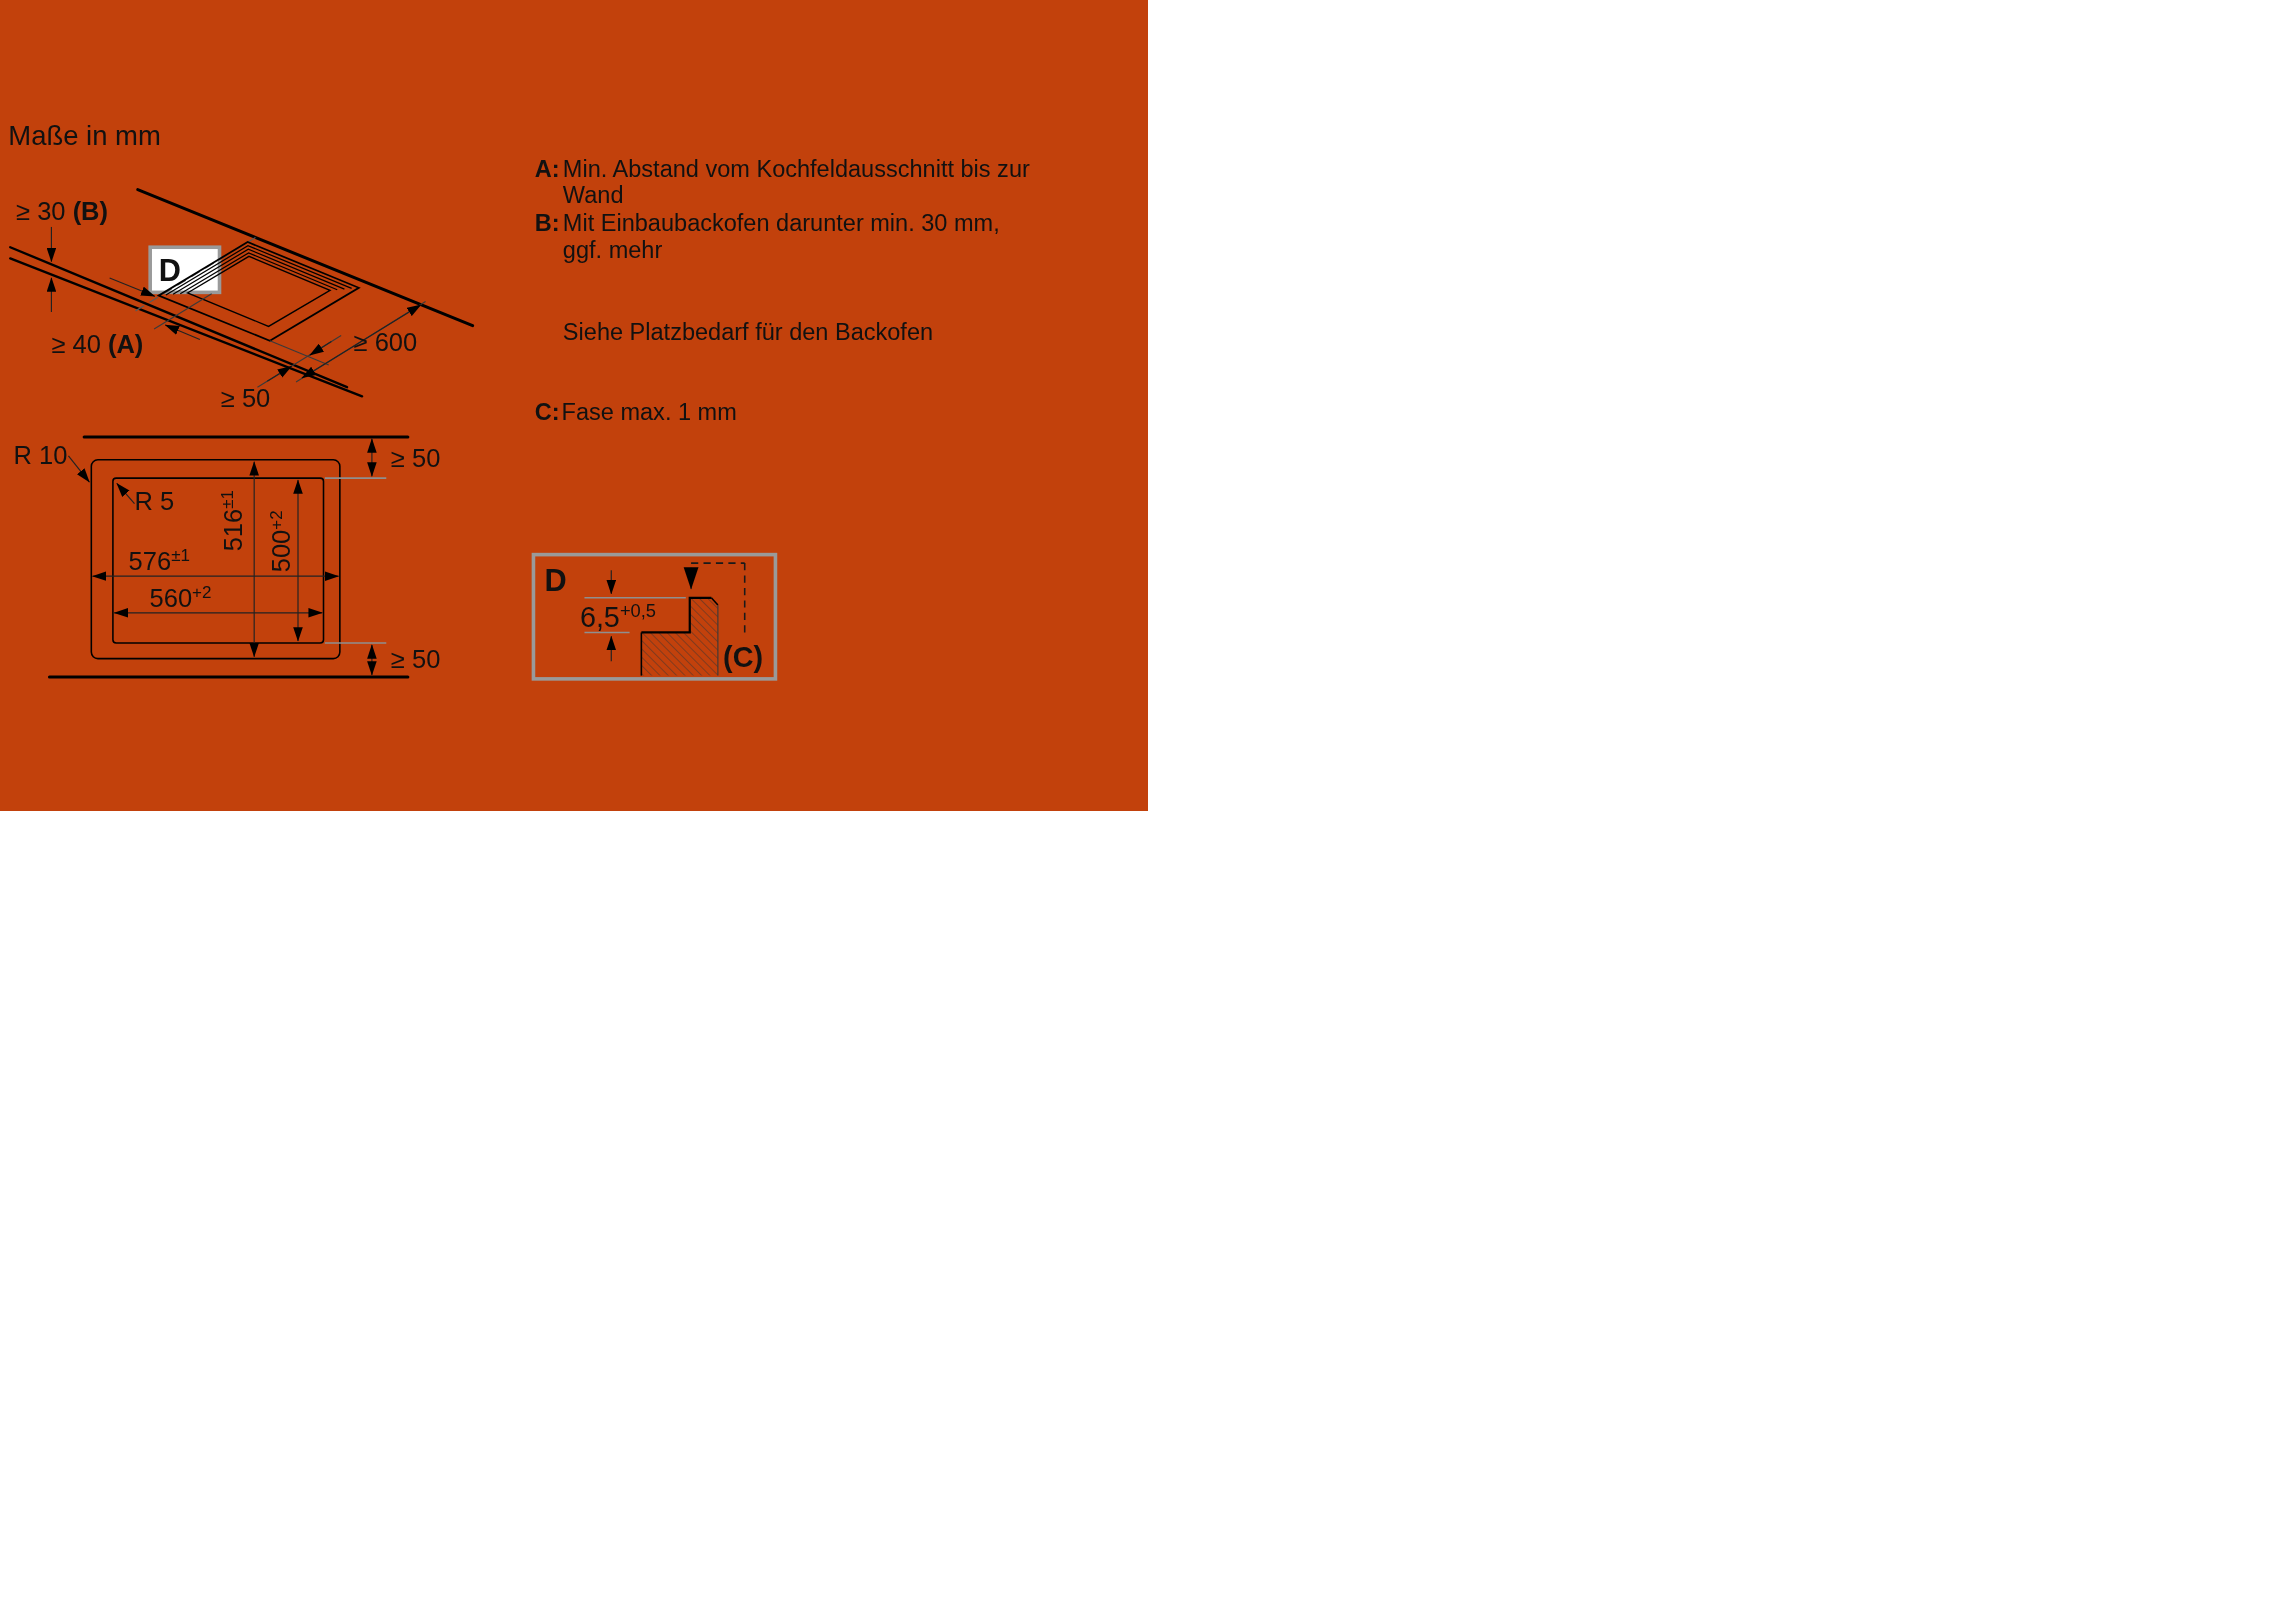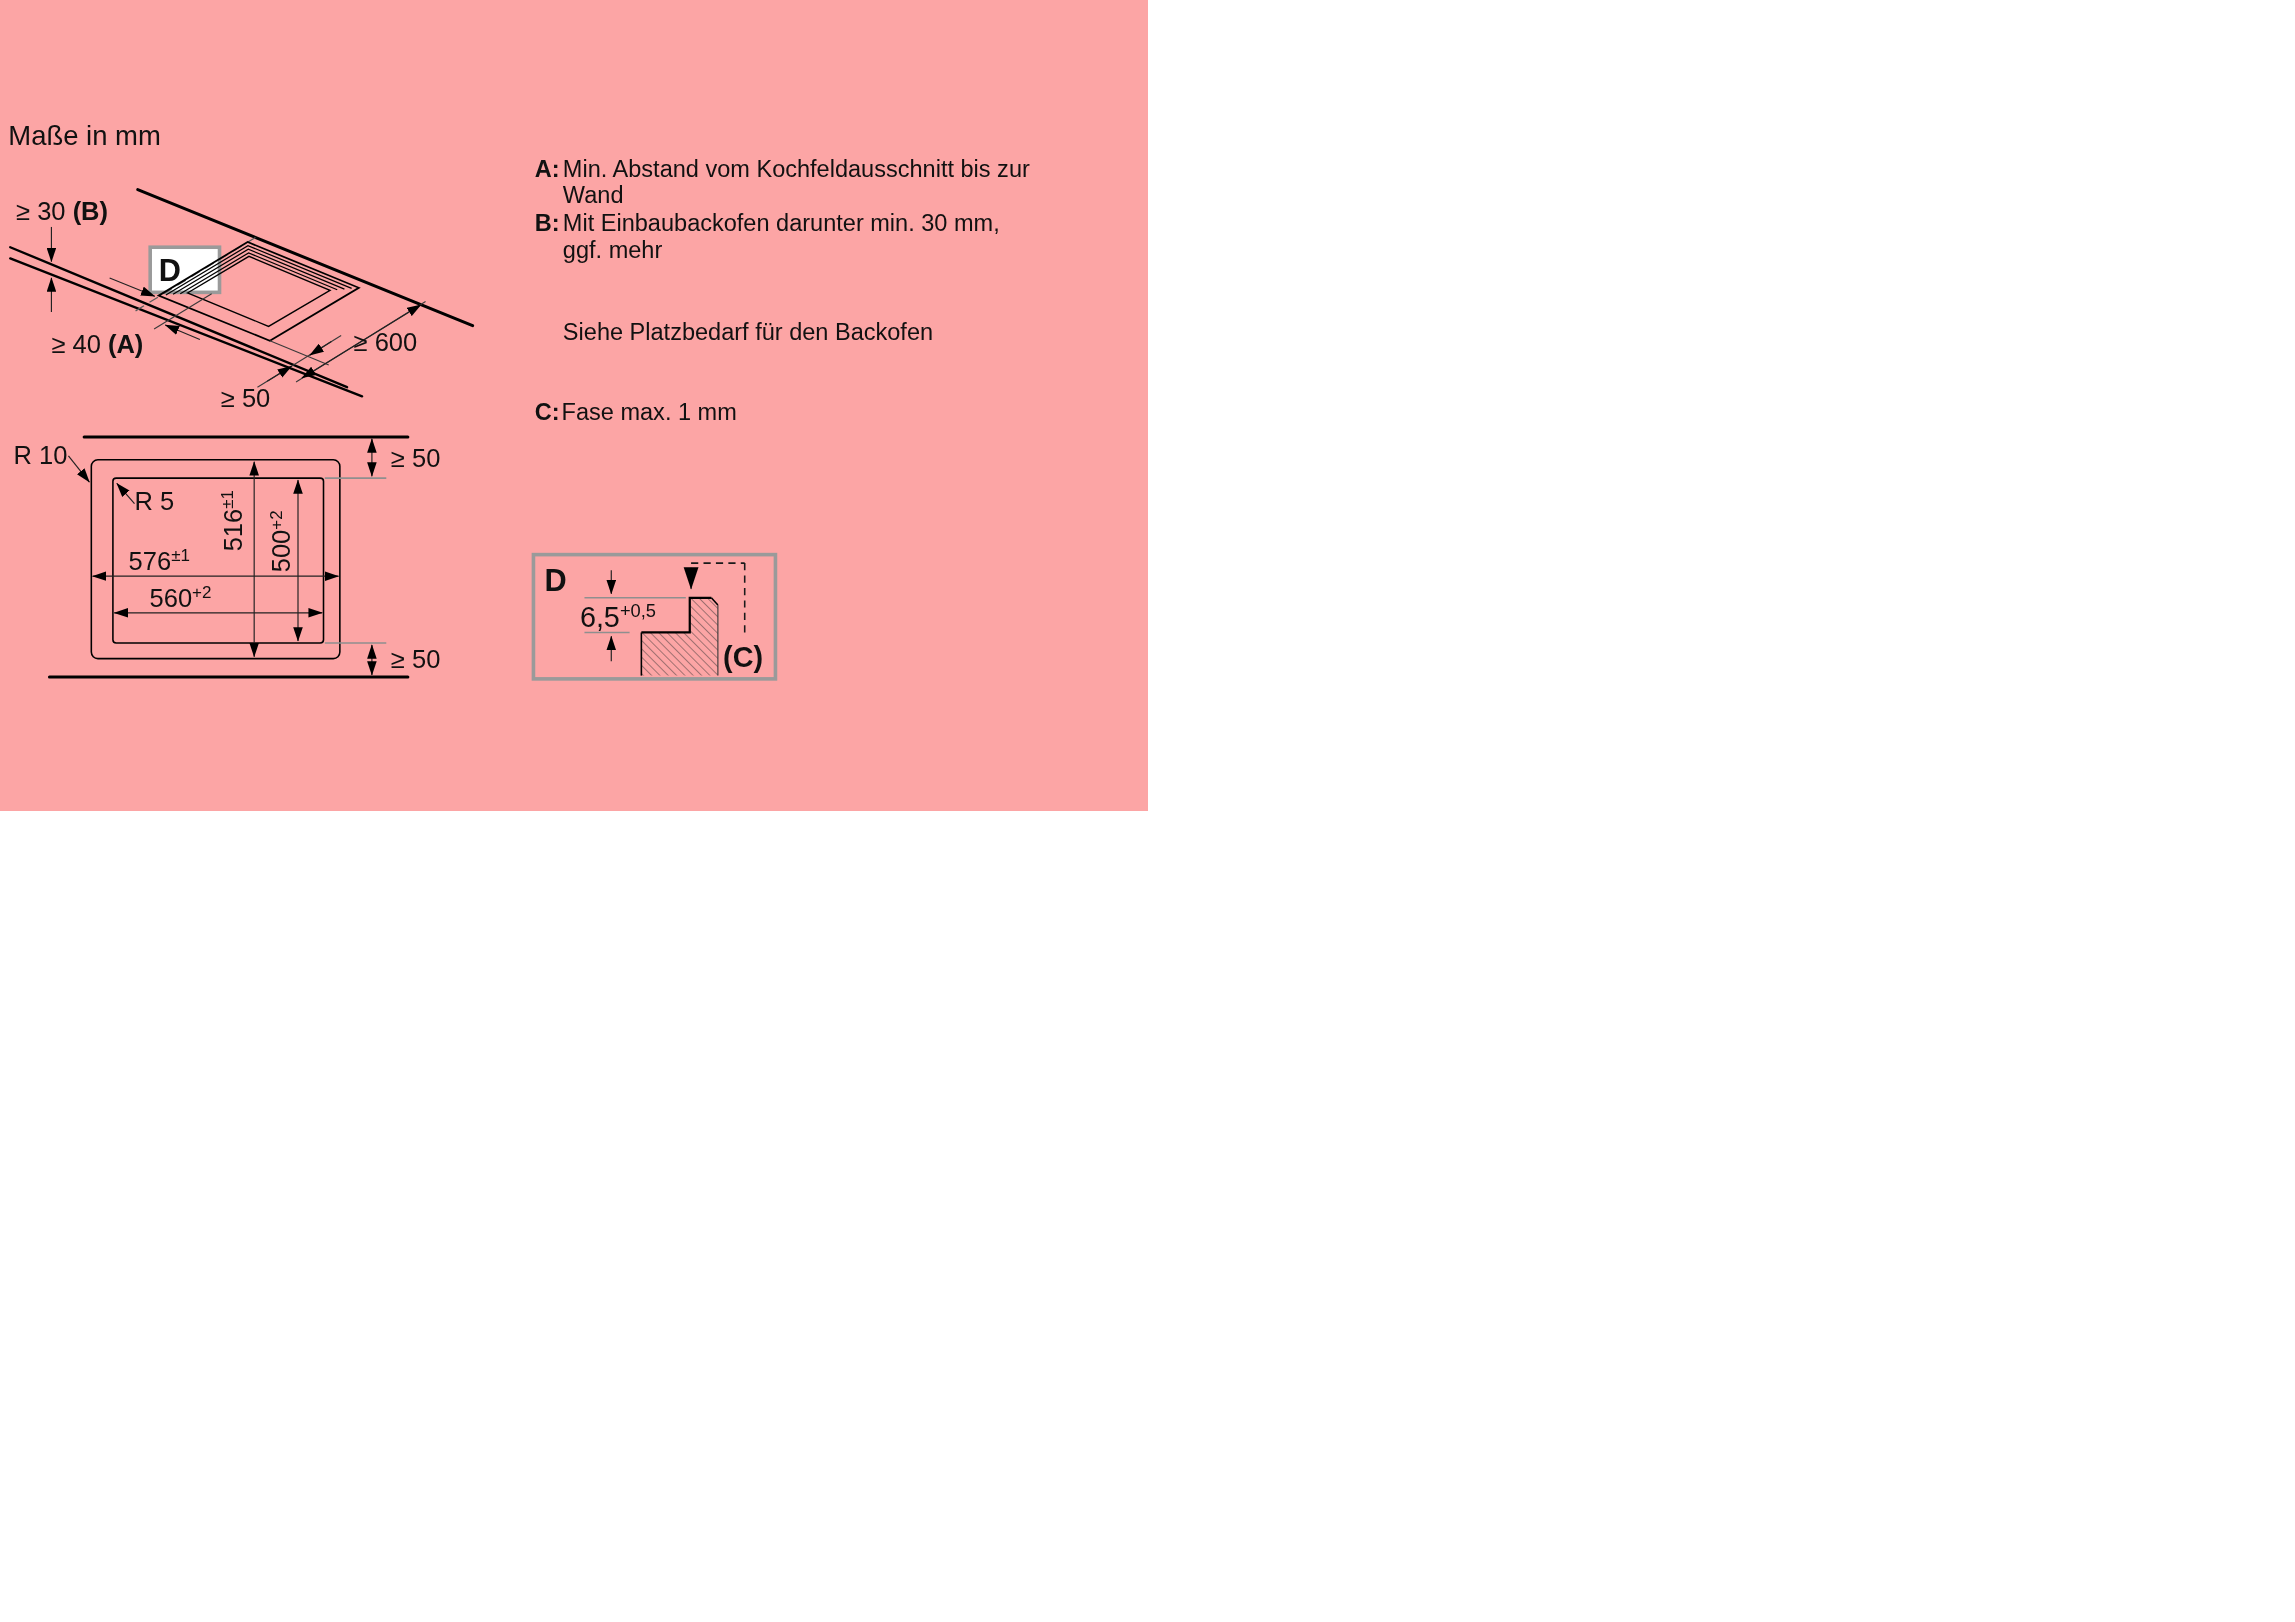--- a/index.html
+++ b/index.html
@@ -1,16 +1,16 @@
 <!DOCTYPE html>
 <html style="font-size:10.5px"><head>
 <meta charset="utf-8">
 <style>
   html,body{margin:0;padding:0;background:#ffffff;}
-  .page{position:relative;width:1148px;height:811px;background:#fca5a5;
+  .page{position:relative;width:1148px;height:811px;background:#c2410c;
         font-family:"Liberation Sans","DejaVu Sans",sans-serif;}
   svg{display:block;}
   
   .wthick{stroke:#000;stroke-width:4.6;fill:none;stroke-linecap:round;}
   .wmed{stroke:#000;stroke-width:3.6;fill:none;stroke-linecap:round;}
   .outline{stroke:#000;stroke-width:2.7;fill:none;}
   .inline2{stroke:#000;stroke-width:2.1;fill:none;}
   .bundle{stroke:#000;stroke-width:1.9;fill:none;}
   .thin{stroke:#3a3a3a;stroke-width:1.7;fill:none;}
   .dimline{stroke:#222;stroke-width:1.8;fill:none;}

